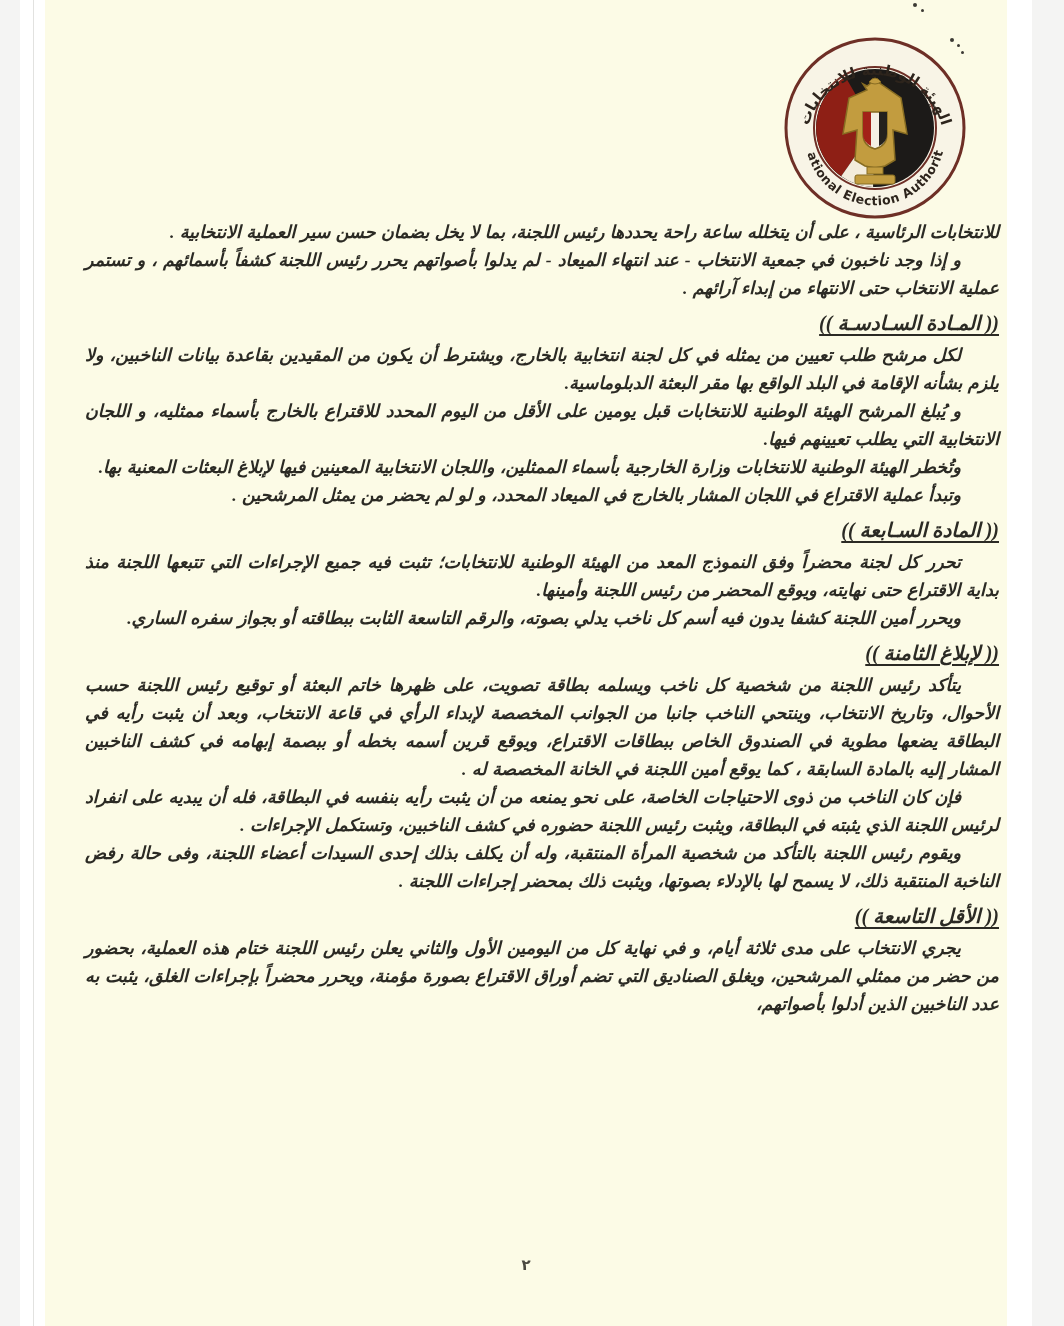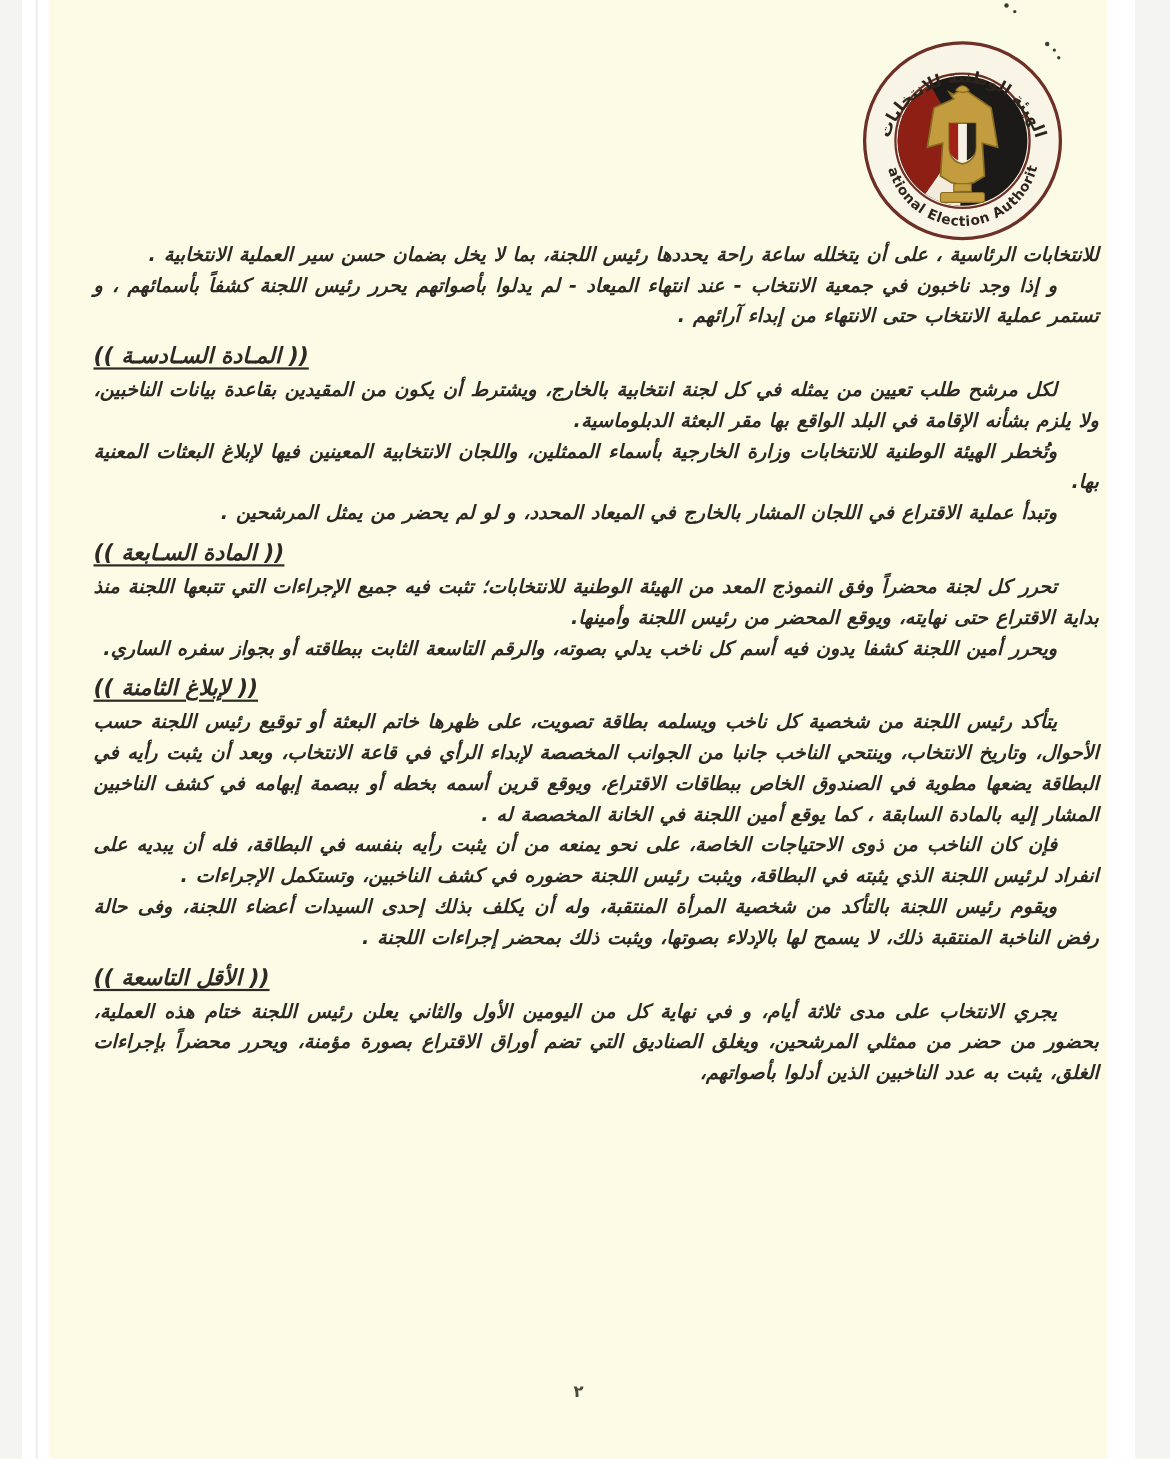--- a/index.html
+++ b/index.html
@@ -23,32 +23,33 @@
   }
   .speck{position:absolute;background:#3c3a34;border-radius:50%;}
 
   .seal{
     position:absolute;top:36px;right:40px;width:184px;height:184px;
   }
   .content{
     position:absolute;top:218px;right:8px;left:40px;
     direction:rtl;
     color:#2b2a24;
+    font-family:Liberation Serif, serif;
   }
   .para{
     margin:0;
     font-size:17.5px;line-height:28px;
     font-weight:bold;font-style:italic;
     text-align:justify;
     word-spacing:1px;
   }
   .para.indent{text-indent:38px;}
   .article-heading{
     margin:7px 0 3px 0;
-    text-align:left;
+    text-align:right;
     font-size:20px;line-height:29px;
     font-weight:bold;font-style:italic;
   }
   .article-heading .hl{
     text-decoration:underline;
     text-decoration-thickness:1.6px;
     text-underline-offset:4px;
   }
   .page-number{
     position:absolute;top:1256px;left:0;width:100%;
@@ -105,20 +106,21 @@
             <textPath href="#arcBottom" startOffset="50%" text-anchor="middle">National Election Authority</textPath>
           </text>
         </svg>
       </div>
 
       <div class="content">
         <p class="para">للانتخابات الرئاسية ، على أن يتخلله ساعة راحة يحددها رئيس اللجنة،  بما لا يخل بضمان حسن سير العملية الانتخابية .</p>
         <p class="para indent">و إذا وجد ناخبون في جمعية الانتخاب - عند انتهاء الميعاد - لم يدلوا بأصواتهم يحرر رئيس اللجنة كشفاً بأسمائهم ، و تستمر عملية الانتخاب حتى الانتهاء من إبداء آرائهم .</p>
         <h3 class="article-heading"><span class="hl">(( المـادة السـادسـة ))</span></h3>
         <p class="para indent">لكل مرشح طلب تعيين من يمثله في كل لجنة انتخابية بالخارج، ويشترط أن يكون من المقيدين بقاعدة بيانات الناخبين،  ولا يلزم بشأنه الإقامة في البلد الواقع بها مقر البعثة الدبلوماسية.</p>
+        <p class="para indent">و يُبلغ المرشح الهيئة الوطنية للانتخابات قبل يومين على الأقل من اليوم المحدد للاقتراع بالخارج بأسماء ممثليه، و اللجان الانتخابية التي يطلب تعيينهم فيها.</p>
         <p class="para indent">وتُخطر الهيئة الوطنية للانتخابات وزارة الخارجية بأسماء الممثلين، واللجان الانتخابية المعينين فيها لإبلاغ البعثات المعنية بها.</p>
         <p class="para indent">وتبدأ عملية الاقتراع في اللجان المشار بالخارج في الميعاد المحدد، و لو لم يحضر من يمثل المرشحين .</p>
         <h3 class="article-heading"><span class="hl">(( المادة السـابعة ))</span></h3>
         <p class="para indent">تحرر كل لجنة محضراً وفق النموذج المعد من الهيئة الوطنية للانتخابات؛ تثبت فيه جميع الإجراءات التي تتبعها اللجنة منذ بداية الاقتراع حتى نهايته، ويوقع المحضر من رئيس اللجنة وأمينها.</p>
         <p class="para indent">ويحرر أمين اللجنة كشفا يدون فيه أسم كل ناخب يدلي بصوته، والرقم التاسعة الثابت ببطاقته أو بجواز سفره الساري.</p>
         <h3 class="article-heading"><span class="hl">(( لإبلاغ الثامنة ))</span></h3>
         <p class="para indent">يتأكد رئيس اللجنة من شخصية كل ناخب ويسلمه بطاقة تصويت، على ظهرها خاتم البعثة أو توقيع رئيس اللجنة حسب الأحوال، وتاريخ الانتخاب، وينتحي الناخب جانبا من الجوانب المخصصة لإبداء الرأي في قاعة الانتخاب، وبعد أن يثبت رأيه في البطاقة يضعها مطوية في الصندوق الخاص ببطاقات الاقتراع، ويوقع قرين أسمه بخطه أو ببصمة إبهامه في كشف الناخبين المشار إليه بالمادة السابقة ، كما يوقع أمين اللجنة في الخانة المخصصة له .</p>
         <p class="para indent">فإن كان الناخب من ذوى الاحتياجات الخاصة، على نحو يمنعه من أن يثبت رأيه بنفسه في البطاقة، فله أن يبديه على انفراد لرئيس اللجنة الذي يثبته في البطاقة، ويثبت رئيس اللجنة حضوره في كشف الناخبين، وتستكمل الإجراءات .</p>
         <p class="para indent">ويقوم رئيس اللجنة بالتأكد من شخصية المرأة المنتقبة، وله أن يكلف بذلك إحدى السيدات أعضاء اللجنة، وفى حالة رفض الناخبة المنتقبة ذلك، لا يسمح لها بالإدلاء بصوتها، ويثبت ذلك بمحضر إجراءات اللجنة .</p>
         <h3 class="article-heading"><span class="hl">(( الأقل التاسعة ))</span></h3>

